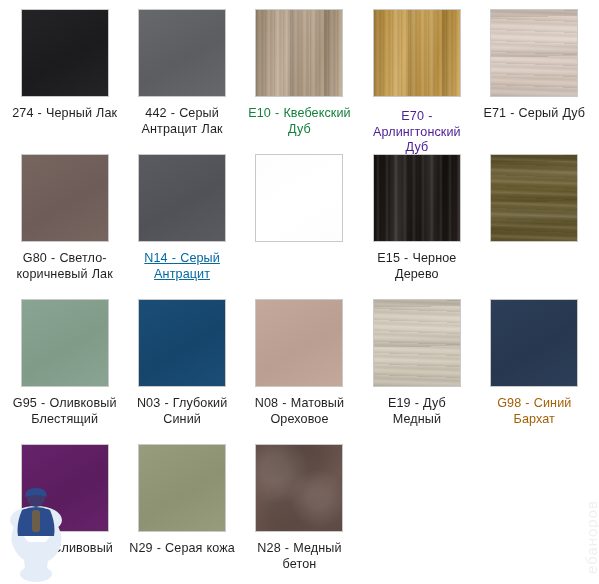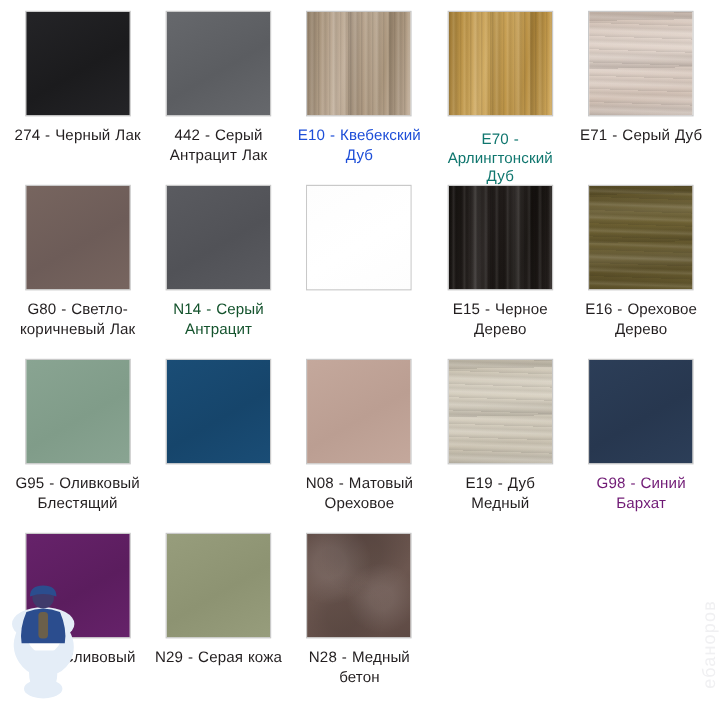--- a/index.html
+++ b/index.html
@@ -84,91 +84,91 @@
     <div class="cell">
       <div class="swatch" style="border-color: rgb(201, 201, 201);">
         <div class="tex" style="background-color:#5b5d61;background-image:linear-gradient(150deg,#66686c 0%,#5b5d61 55%,#66686c 100%)"></div>
       </div>
       <div class="label" style="color: rgb(35, 31, 32);">442 - Серый Антрацит Лак</div>
     </div>
     <div class="cell">
       <div class="swatch" style="border-color: rgb(201, 201, 201);">
         <div class="tex" style="background-color:#bfac97;background-image:repeating-linear-gradient(90deg,rgba(0,0,0,0.10) 0px, rgba(0,0,0,0.00) 2px, rgba(255,255,255,0.09) 4px, rgba(0,0,0,0.07) 6px, rgba(0,0,0,0.00) 9px),repeating-linear-gradient(90deg,rgba(0,0,0,0.13) 0px, rgba(0,0,0,0.0) 14px, rgba(255,255,255,0.10) 22px, rgba(0,0,0,0.0) 34px),linear-gradient(100deg,#a89379 0%,#bfac97 38%,#a89379 72%,#bfac97 100%)"></div>
       </div>
-      <div class="label" style="color: #1d4ed8;">E10 - Квебекский Дуб</div>
+      <div class="label" style="color: #15803d;">E10 - Квебекский Дуб</div>
     </div>
     <div class="cell">
       <div class="swatch" style="border-color: rgb(201, 201, 201);">
         <div class="tex" style="background-color:#cfa85c;background-image:repeating-linear-gradient(90deg,rgba(0,0,0,0.10) 0px, rgba(0,0,0,0.00) 2px, rgba(255,255,255,0.09) 4px, rgba(0,0,0,0.07) 6px, rgba(0,0,0,0.00) 9px),repeating-linear-gradient(90deg,rgba(0,0,0,0.13) 0px, rgba(0,0,0,0.0) 14px, rgba(255,255,255,0.10) 22px, rgba(0,0,0,0.0) 34px),linear-gradient(100deg,#b68c3d 0%,#cfa85c 38%,#b68c3d 72%,#cfa85c 100%)"></div>
       </div>
-      <div class="label" style="color: #0f766e; margin-top: 12px;">E70 - Арлингтонский Дуб</div>
+      <div class="label" style="color: #4c1d95; margin-top: 12px;">E70 - Арлингтонский Дуб</div>
     </div>
     <div class="cell">
       <div class="swatch" style="border-color: rgb(201, 201, 201);">
         <div class="tex" style="background-color:#e3d6cd;background-image:repeating-linear-gradient(2deg,rgba(0,0,0,0.09) 0px, rgba(0,0,0,0.00) 3px, rgba(255,255,255,0.10) 5px, rgba(0,0,0,0.06) 8px, rgba(0,0,0,0.00) 11px),repeating-linear-gradient(-1deg,rgba(0,0,0,0.10) 0px, rgba(0,0,0,0.0) 16px, rgba(255,255,255,0.09) 26px, rgba(0,0,0,0.0) 40px),linear-gradient(175deg,#d3c2b6 0%,#e3d6cd 42%,#d3c2b6 78%,#e3d6cd 100%)"></div>
       </div>
       <div class="label" style="color: rgb(35, 31, 32);">E71 - Серый Дуб</div>
     </div>
     <div class="cell">
       <div class="swatch" style="border-color: rgb(201, 201, 201);">
         <div class="tex" style="background-color:#6d5c58;background-image:linear-gradient(150deg,#77655f 0%,#6d5c58 55%,#77655f 100%)"></div>
       </div>
       <div class="label" style="color: rgb(35, 31, 32);">G80 - Светло-коричневый Лак</div>
     </div>
     <div class="cell">
       <div class="swatch" style="border-color: rgb(201, 201, 201);">
         <div class="tex" style="background-color:#515257;background-image:linear-gradient(150deg,#5a5b60 0%,#515257 55%,#5a5b60 100%)"></div>
       </div>
-      <div class="label" style="color: #14532d;">N14 - Серый Антрацит</div>
+      <div class="label" style="color: #0369a1; text-decoration: underline;">N14 - Серый Антрацит</div>
     </div>
     <div class="cell">
       <div class="swatch" style="border-color: rgb(201, 201, 201);">
         <div class="tex" style="background-color:#ffffff;background-image:linear-gradient(150deg,#fdfdfd 0%,#ffffff 55%,#fdfdfd 100%)"></div>
       </div>
     </div>
     <div class="cell">
       <div class="swatch" style="border-color: rgb(201, 201, 201);">
         <div class="tex" style="background-color:#241f1d;background-image:repeating-linear-gradient(90deg,rgba(0,0,0,0.10) 0px, rgba(0,0,0,0.00) 2px, rgba(255,255,255,0.09) 4px, rgba(0,0,0,0.07) 6px, rgba(0,0,0,0.00) 9px),repeating-linear-gradient(90deg,rgba(0,0,0,0.13) 0px, rgba(0,0,0,0.0) 14px, rgba(255,255,255,0.10) 22px, rgba(0,0,0,0.0) 34px),linear-gradient(100deg,#16120f 0%,#241f1d 38%,#16120f 72%,#241f1d 100%)"></div>
       </div>
       <div class="label" style="color: rgb(35, 31, 32);">E15 - Черное Дерево</div>
     </div>
     <div class="cell">
       <div class="swatch" style="border-color: rgb(201, 201, 201);">
         <div class="tex" style="background-color:#6e6133;background-image:repeating-linear-gradient(2deg,rgba(0,0,0,0.09) 0px, rgba(0,0,0,0.00) 3px, rgba(255,255,255,0.10) 5px, rgba(0,0,0,0.06) 8px, rgba(0,0,0,0.00) 11px),repeating-linear-gradient(-1deg,rgba(0,0,0,0.10) 0px, rgba(0,0,0,0.0) 16px, rgba(255,255,255,0.09) 26px, rgba(0,0,0,0.0) 40px),linear-gradient(175deg,#5d5129 0%,#6e6133 42%,#5d5129 78%,#6e6133 100%)"></div>
       </div>
-      <div class="label" style="color: rgb(35, 31, 32);">E16 - Ореховое Дерево</div>
     </div>
     <div class="cell">
       <div class="swatch" style="border-color: rgb(201, 201, 201);">
         <div class="tex" style="background-color:#809c89;background-image:linear-gradient(150deg,#89a492 0%,#809c89 55%,#89a492 100%)"></div>
       </div>
       <div class="label" style="color: rgb(35, 31, 32);">G95 - Оливковый Блестящий</div>
     </div>
     <div class="cell">
       <div class="swatch" style="border-color: rgb(201, 201, 201);">
         <div class="tex" style="background-color:#16456b;background-image:linear-gradient(150deg,#1a4d76 0%,#16456b 55%,#1a4d76 100%)"></div>
       </div>
+      <div class="label" style="color: rgb(35, 31, 32);">N03 - Глубокий Синий</div>
     </div>
     <div class="cell">
       <div class="swatch" style="border-color: rgb(201, 201, 201);">
         <div class="tex" style="background-color:#bb9e92;background-image:linear-gradient(150deg,#c4a89c 0%,#bb9e92 55%,#c4a89c 100%)"></div>
       </div>
       <div class="label" style="color: rgb(35, 31, 32);">N08 - Матовый Ореховое</div>
     </div>
     <div class="cell">
       <div class="swatch" style="border-color: rgb(201, 201, 201);">
         <div class="tex" style="background-color:#d9d2c3;background-image:repeating-linear-gradient(2deg,rgba(0,0,0,0.09) 0px, rgba(0,0,0,0.00) 3px, rgba(255,255,255,0.10) 5px, rgba(0,0,0,0.06) 8px, rgba(0,0,0,0.00) 11px),repeating-linear-gradient(-1deg,rgba(0,0,0,0.10) 0px, rgba(0,0,0,0.0) 16px, rgba(255,255,255,0.09) 26px, rgba(0,0,0,0.0) 40px),linear-gradient(175deg,#cbc3b2 0%,#d9d2c3 42%,#cbc3b2 78%,#d9d2c3 100%)"></div>
       </div>
       <div class="label" style="color: rgb(35, 31, 32);">E19 - Дуб Медный</div>
     </div>
     <div class="cell">
       <div class="swatch" style="border-color: rgb(201, 201, 201);">
         <div class="tex" style="background-color:#27374f;background-image:linear-gradient(150deg,#2c3e58 0%,#27374f 55%,#2c3e58 100%)"></div>
       </div>
-      <div class="label" style="color: #701a75;">G98 - Синий Бархат</div>
+      <div class="label" style="color: #a16207;">G98 - Синий Бархат</div>
     </div>
     <div class="cell">
       <div class="swatch" style="border-color: rgb(201, 201, 201);">
         <div class="tex" style="background-color:#5b1d5e;background-image:linear-gradient(150deg,#66226a 0%,#5b1d5e 55%,#66226a 100%)"></div>
       </div>
       <div class="label" style="color: rgb(35, 31, 32);">N04 - Сливовый</div>
     </div>
     <div class="cell">
       <div class="swatch" style="border-color: rgb(201, 201, 201);">
         <div class="tex" style="background-color:#8d9372;background-image:linear-gradient(150deg,#979d7c 0%,#8d9372 55%,#979d7c 100%)"></div>

